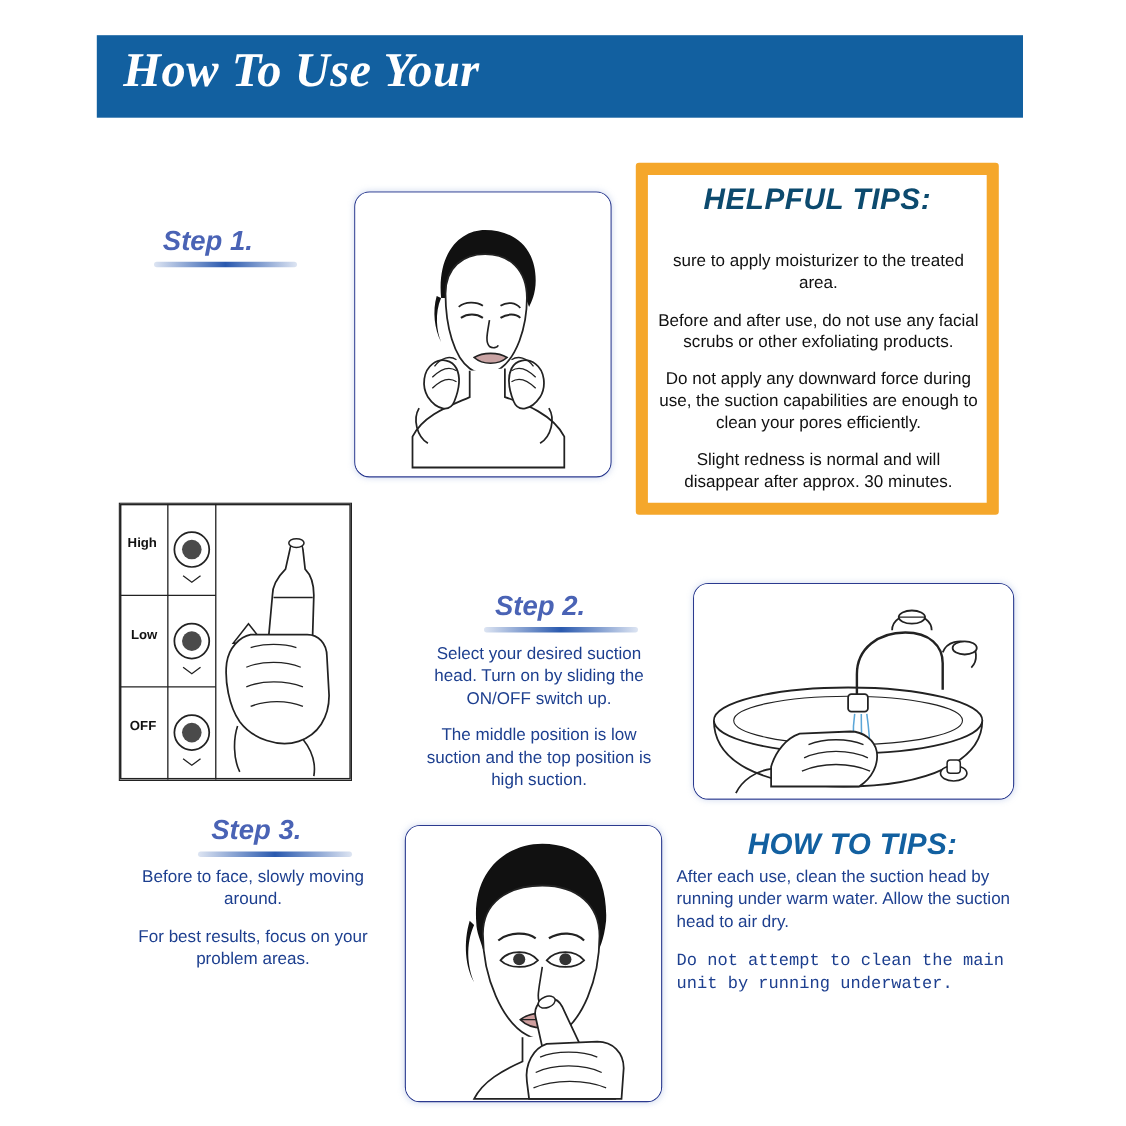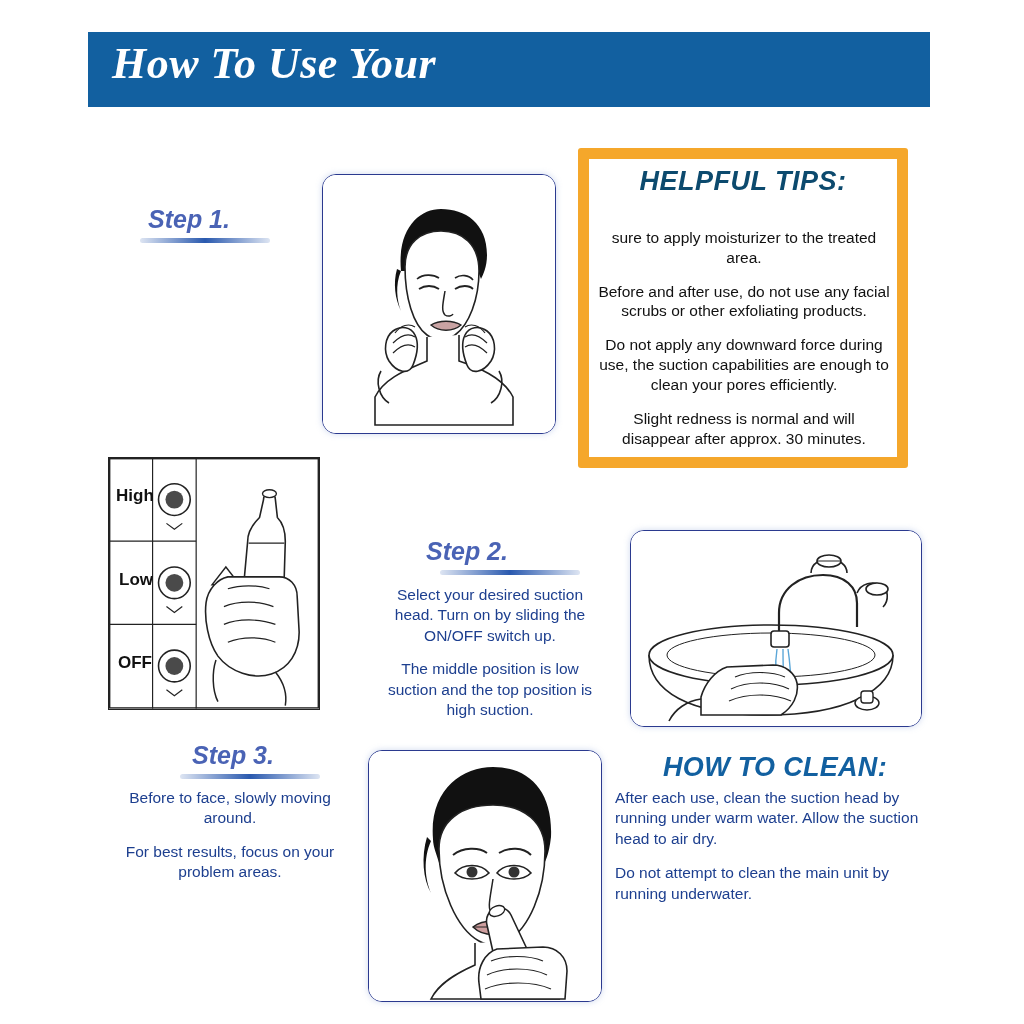--- a/index.html
+++ b/index.html
@@ -136,36 +136,36 @@
     position: absolute;
     left: 615px;
     top: 788px;
     width: 320px;
     text-align: left;
     font-size: 15.5px;
     line-height: 1.32;
     color: #1d3f8f;
   }
   .clean-body p { margin: 0 0 14px 0; }
-  .clean-body p:last-child { margin-bottom: 12px; }
+  .clean-body p:last-child { margin-bottom: 12px; font-family: Liberation Mono, monospace; }
 
   
   .switch-frame {
     position: absolute;
     left: 108px;
     top: 457px;
     width: 212px;
     height: 253px;
     border: 1.4px solid #222222;
     background: #ffffff;
     box-sizing: border-box;
   }
   .switch-label {
     position: absolute;
-    font-size: 17px;
+    font-size: 12px;
     font-weight: bold;
     color: #111111;
   }
 </style>
 </head>
 <body>
 
 <div id="page">
 
   <div class="header-band"></div>
@@ -253,21 +253,21 @@
       <path d="M116 168 C130 162 152 162 168 168" stroke="#222222" stroke-width="1.2" fill="none"></path>
       <path d="M120 186 C134 180 154 180 168 186" stroke="#222222" stroke-width="1.2" fill="none"></path>
       <path d="M108 204 C104 216 104 234 110 246" stroke="#222222" stroke-width="1.5" fill="none"></path>
       <path d="M168 216 C176 226 180 238 178 250" stroke="#222222" stroke-width="1.5" fill="none"></path>
     </svg>
   </div>
   <div class="switch-label" style="left:116px; top:486px;">High</div>
   <div class="switch-label" style="left:119px; top:570px;">Low</div>
   <div class="switch-label" style="left:118px; top:653px;">OFF</div>
 
-  <div class="step-label" style="left:426px; top:537px;">Step 2.</div>
+  <div class="step-label" style="left:450px; top:537px;">Step 2.</div>
   <div class="rule" style="left:440px; top:570px; width:140px;"></div>
   <div class="body-text" style="left:380px; top:585px; width:220px;">
     <p>Select your desired suction head. Turn on by sliding the ON/OFF switch up.</p>
     <p>The middle position is low suction and the top position is high suction.</p>
   </div>
 
   <div class="photo-frame" style="left:630px; top:530px; width:290px; height:195px;">
     <svg viewBox="0 0 290 195" xmlns="http://www.w3.org/2000/svg">
       <rect x="0" y="0" width="290" height="195" fill="#ffffff"></rect>
 
@@ -292,21 +292,21 @@
       <path d="M104 146 C118 140 140 140 154 146" stroke="#222222" stroke-width="1.2" fill="none"></path>
       <path d="M100 158 C116 150 142 150 158 158" stroke="#222222" stroke-width="1.2" fill="none"></path>
       <path d="M98 170 C116 162 142 162 160 170" stroke="#222222" stroke-width="1.2" fill="none"></path>
       <path d="M70 168 C56 170 44 178 38 190" stroke="#222222" stroke-width="1.6" fill="none"></path>
 
       <ellipse cx="236" cy="172" rx="12" ry="7" fill="#ffffff" stroke="#222222" stroke-width="1.5"></ellipse>
       <rect x="230" y="160" width="12" height="12" rx="3" fill="#ffffff" stroke="#222222" stroke-width="1.4"></rect>
     </svg>
   </div>
 
-  <div class="clean-title">HOW TO CLEAN:</div>
+  <div class="clean-title">HOW TO TIPS:</div>
   <div class="clean-body">
     <p>After each use, clean the suction head by running under warm water. Allow the suction head to air dry.</p>
     <p>Do not attempt to clean the main unit by running underwater.</p>
   </div>
 
   <div class="step-label" style="left:192px; top:741px;">Step 3.</div>
   <div class="rule" style="left:180px; top:774px; width:140px;"></div>
   <div class="body-text" style="left:120px; top:788px; width:220px;">
     <p>Before to face, slowly moving around.</p>
     <p>For best results, focus on your problem areas.</p>

